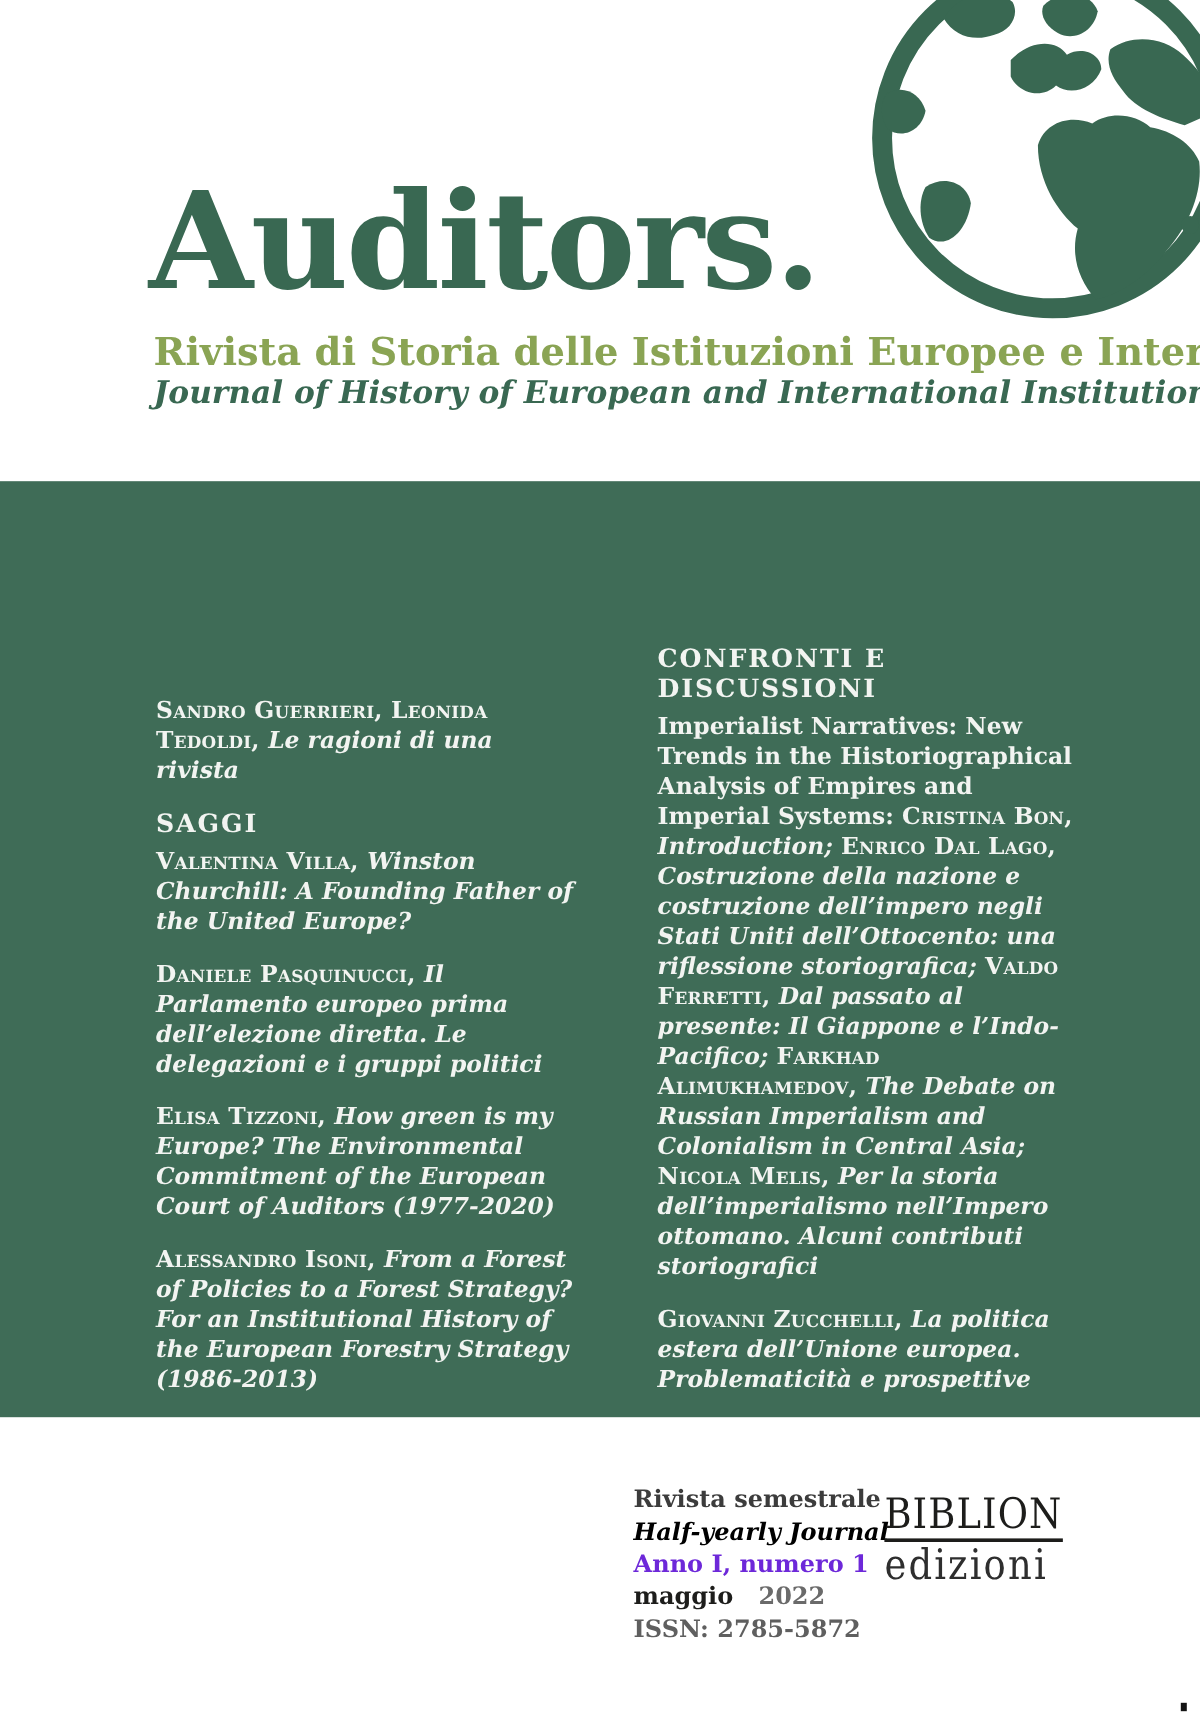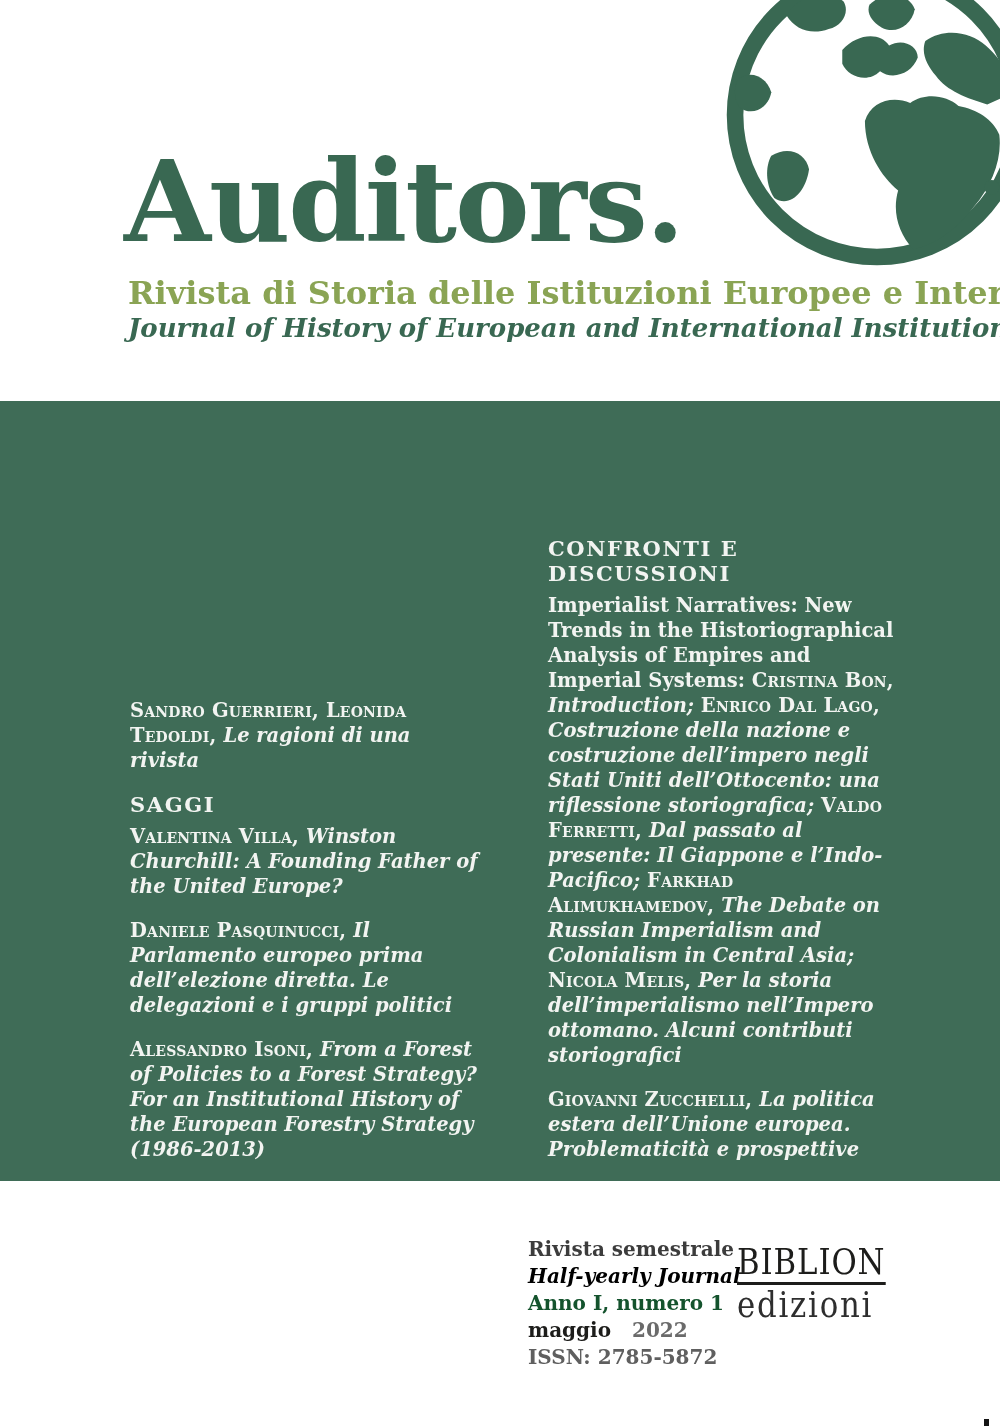--- a/index.html
+++ b/index.html
@@ -54,21 +54,21 @@
   }
   .seg-sc{font-variant:small-caps;letter-spacing:0.2px;}
   .seg-it{font-style:italic;}
   
   .imprint{
     position:absolute;left:528px;top:1236px;
     font-size:20px;line-height:27px;font-weight:700;color:var(--ink);
   }
   .imprint-l1{color:#3c3c3c;}
   .imprint-l2{font-style:italic;color:#000000;}
-  .imprint-l3{color:#14532d;}
+  .imprint-l3{color:#6d28d9;}
   .imprint-year{color:#6a6a6a;margin-left:21px;}
   .imprint-l5{color:var(--gray);}
   
   .publisher{position:absolute;left:737px;top:1243px;color:var(--ink);}
   .pub-name{
     display:inline-block;font-size:35px;letter-spacing:1px;line-height:1.1;
     border-bottom:3px solid #1d1d1b;padding-bottom:0px;
     transform:scaleX(.88);transform-origin:left;
     font-weight:400;
   }
@@ -111,20 +111,21 @@
 
   <div class="sub-it">Rivista di Storia delle Istituzioni Europee e Internazionali</div>
   <div class="sub-en">Journal of History of European and International Institutions</div>
 
   <div class="banner">
     <div class="toc-col">
         <div class="toc-entry"><span class="seg-sc">Sandro Guerrieri, Leonida Tedoldi, </span><span class="seg-it">Le ragioni di una rivista</span></div>
         <div class="toc-heading">SAGGI</div>
         <div class="toc-entry"><span class="seg-sc">Valentina Villa, </span><span class="seg-it">Winston Churchill: A Founding Father of the United Europe?</span></div>
         <div class="toc-entry"><span class="seg-sc">Daniele Pasquinucci, </span><span class="seg-it">Il Parlamento europeo prima dell’elezione diretta. Le delegazioni e i gruppi politici</span></div>
+        <div class="toc-entry"><span class="seg-sc">Elisa Tizzoni, </span><span class="seg-it">How green is my Europe? The Environmental Commitment of the European Court of Auditors (1977-2020)</span></div>
         <div class="toc-entry"><span class="seg-sc">Alessandro Isoni, </span><span class="seg-it">From a Forest of Policies to a Forest Strategy? For an Institutional History of the European Forestry Strategy (1986-2013)</span></div>
       </div>
     <div class="toc-col">
         <div class="toc-heading">CONFRONTI E DISCUSSIONI</div>
         <div class="toc-entry"><span class="seg-plain">Imperialist Narratives: New Trends in the Historiographical Analysis of Empires and Imperial Systems: </span><span class="seg-sc">Cristina Bon, </span><span class="seg-it">Introduction; </span><span class="seg-sc">Enrico Dal Lago, </span><span class="seg-it">Costruzione della nazione e costruzione dell’impero negli Stati Uniti dell’Ottocento: una riflessione storiografica; </span><span class="seg-sc">Valdo Ferretti, </span><span class="seg-it">Dal passato al presente: Il Giappone e l’Indo-Pacifico; </span><span class="seg-sc">Farkhad Alimukhamedov, </span><span class="seg-it">The Debate on Russian Imperialism and Colonialism in Central Asia; </span><span class="seg-sc">Nicola Melis, </span><span class="seg-it">Per la storia dell’imperialismo nell’Impero ottomano. Alcuni contributi storiografici</span></div>
         <div class="toc-entry"><span class="seg-sc">Giovanni Zucchelli, </span><span class="seg-it">La politica estera dell’Unione europea. Problematicità e prospettive</span></div>
       </div>
   </div>
 
   <div class="imprint">

